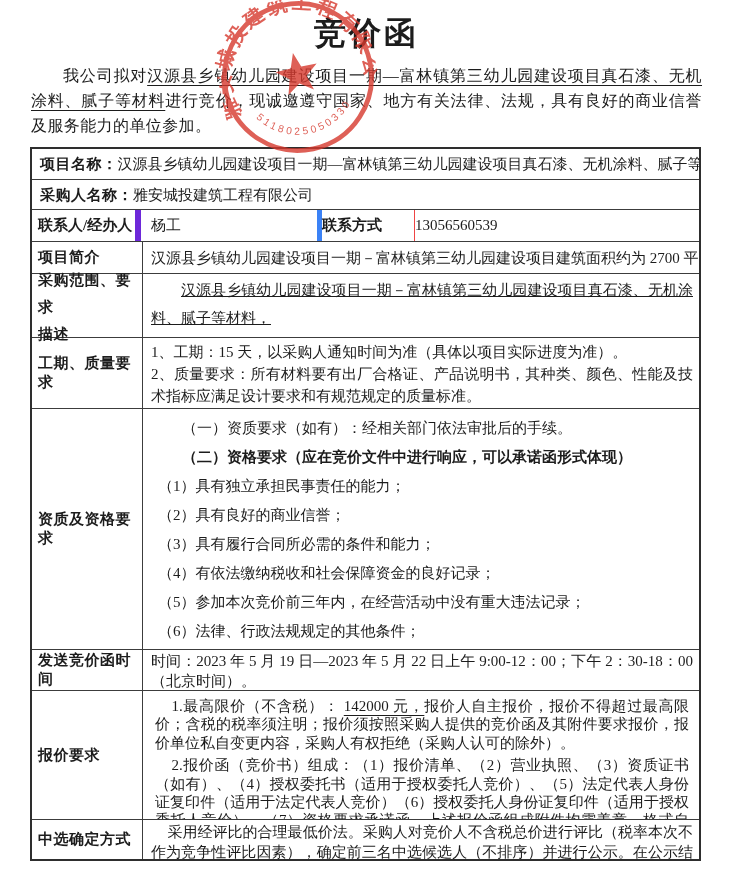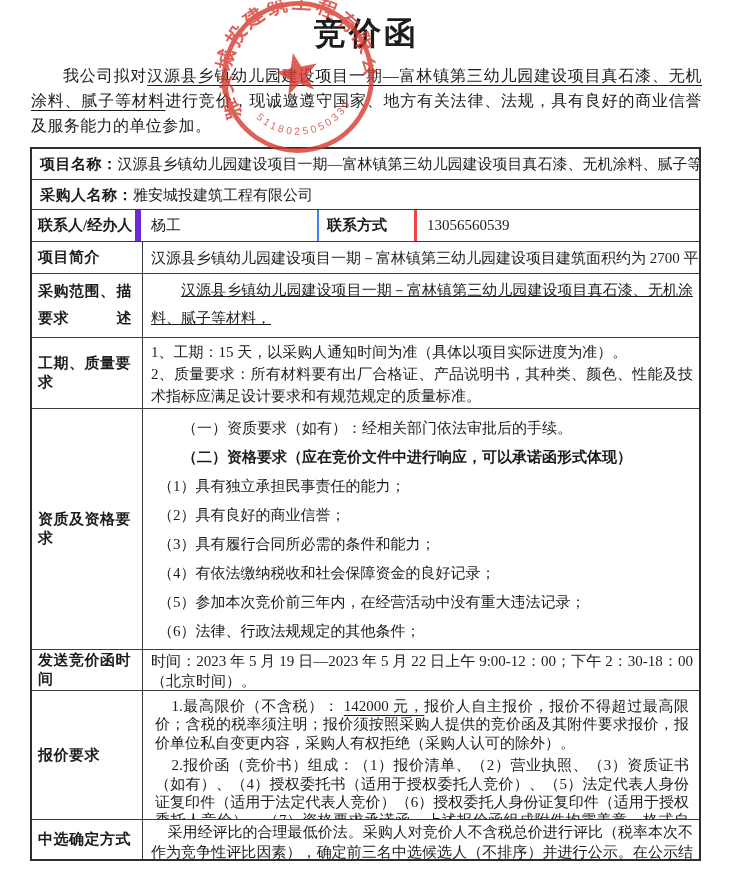--- a/index.html
+++ b/index.html
@@ -48,26 +48,26 @@
   }
   .con{flex:1;border-left:1px solid #3c3c3c;padding:0 6px 0 8px;overflow:hidden;text-align:justify;}
   b{letter-spacing:0.5px;}
 
   .h30{height:30px;} .h32{height:32px;} .h64{height:64px;} .h71{height:71px;}
   .h241{height:241px;} .h41{height:41px;} .h129{height:129px;} .h40{height:40px;}
 
   
   .c1{width:103px;flex:none;display:flex;align-items:center;padding-left:6px;font-weight:bold;}
   .c2{width:182px;flex:none;display:flex;align-items:center;padding-left:10px;border-left:6px solid #6d28d9;}
-  .c3{width:97px;flex:none;display:flex;align-items:center;padding-left:8px;border-left:2px solid #3b82f6;font-weight:bold;}
-  .c4{flex:1;display:flex;align-items:center;padding-left:10px;border-left:3px solid #ef4444;
+  .c3{width:97px;flex:none;display:flex;align-items:center;border-left:5px solid #3b82f6;font-weight:bold;}
+  .c4{flex:1;display:flex;align-items:center;padding-left:0;border-left:1px solid #ef4444;
       font-family:"Liberation Serif","DejaVu Serif",serif;}
 
   .vcenter1{line-height:32px;white-space:nowrap;}
-  .scope-lab{flex-direction:row;align-items:flex-start;justify-content:center;padding-top:4px;line-height:27px;}
+  .scope-lab{flex-direction:column;align-items:flex-start;justify-content:center;padding-top:4px;line-height:27px;}
   .scope-con{padding-top:2px;line-height:28px;}
   .ind2{text-indent:2em;text-decoration:underline;}
   .ind1{text-indent:1.1em;}
   .sched-con{padding-top:3px;line-height:22px;}
   .qual-con{padding-top:5px;padding-left:15px;}
   .qual-line{height:29px;line-height:29px;white-space:nowrap;}
   .qual-head{text-indent:24px;}
   .qual-bold{font-weight:bold;}
   .time-con{padding-top:1px;line-height:20px;}
   .quote-con{padding-top:2px;line-height:18.4px;}

